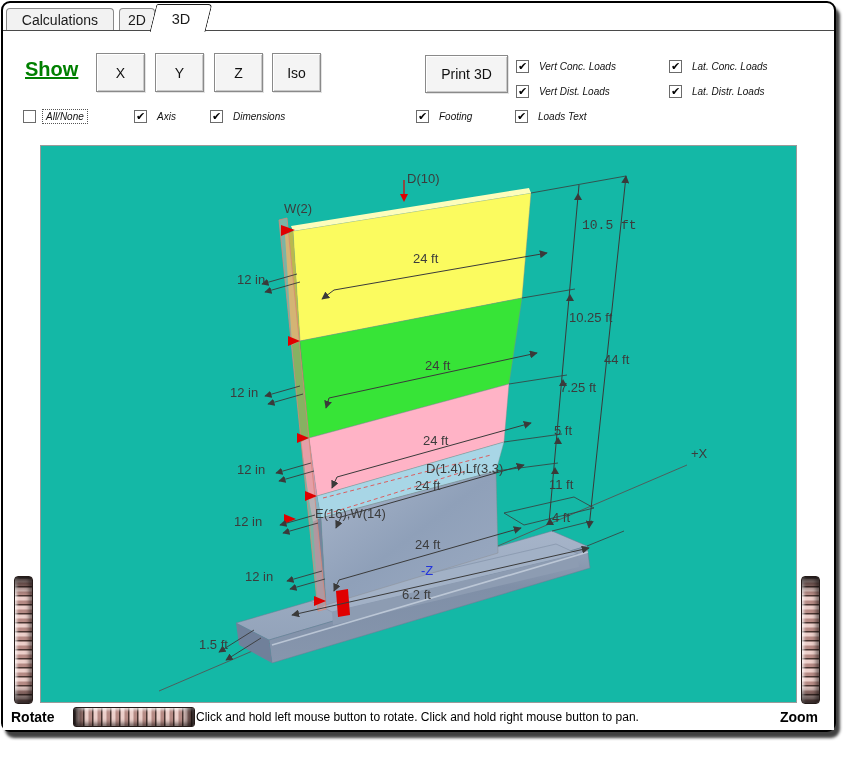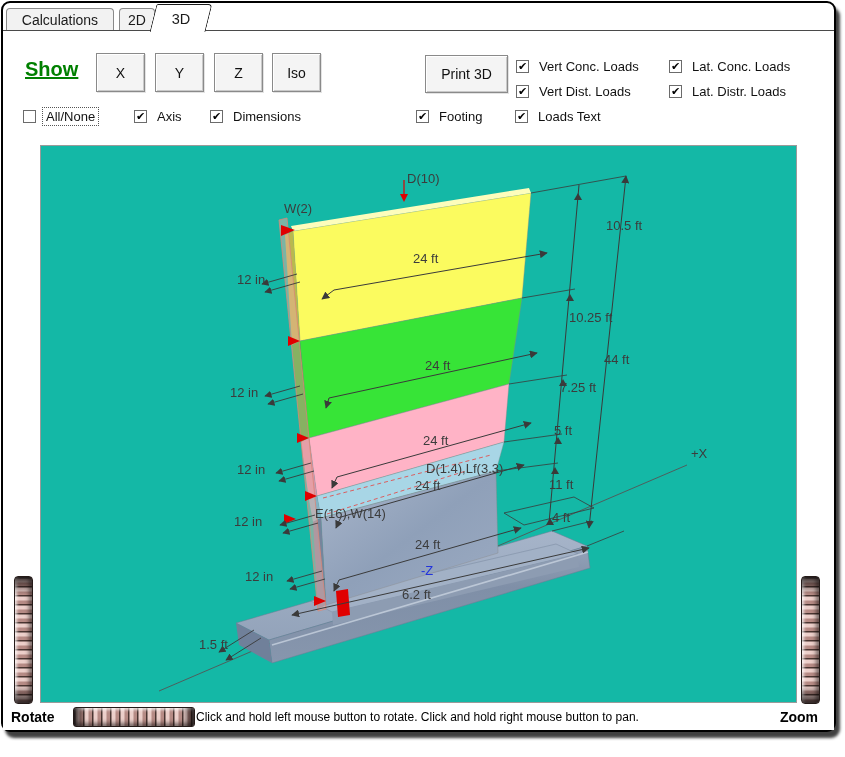--- a/index.html
+++ b/index.html
@@ -19,21 +19,21 @@
   .show-link{position:absolute;left:22px;top:55px;font-size:20px;font-weight:bold;color:#008000;
              text-decoration:underline;cursor:pointer;}
   .viewbtn,.printbtn{position:absolute;background:#f4f4f4;border:1px solid #8a8a8a;font-size:14px;color:#111;
         font-family:"Liberation Sans",sans-serif;box-shadow:inset 1px 1px 0 #ffffff,inset -1px -1px 0 #c9c9c9,1px 1px 0 #e3e3e3;
         cursor:pointer;}
   .viewbtn{width:49px;height:39px;top:50px;}
   .printbtn{left:404px;top:52px;width:83px;height:38px;margin-left:18px;}
   .cb{position:absolute;display:flex;align-items:center;cursor:pointer;height:15px;}
   .cb .box{width:13px;height:13px;background:#fff;border:1px solid #6b6b6b;box-sizing:border-box;
            display:inline-flex;align-items:center;justify-content:center;font-size:11px;line-height:11px;color:#000;}
-  .cb .lbl{margin-left:7px;font-size:13px;color:#111;white-space:nowrap;padding:1px 3px;}
+  .cb .lbl{margin-left:7px;font-size:10px;color:#111;white-space:nowrap;padding:1px 3px;font-style:italic;}
   .cb .lbl.focus{outline:1px dotted #555;}
   
   .canvas{position:absolute;left:37px;top:142px;width:757px;height:558px;background:#14b8a6;
           border:1px solid #9a9a9a;box-sizing:border-box;}
   .canvas svg{position:absolute;left:0;top:0;}
   .labels{position:absolute;left:0;top:0;width:100%;height:100%;pointer-events:none;}
   .dlabel{position:absolute;font-size:13px;color:#3c3c3c;white-space:nowrap;}
   
   .wheel-v{position:absolute;width:17px;height:126px;border:1px solid #241a18;border-radius:4px;
      background:repeating-linear-gradient(180deg,#4a3531 0 1px,#eccfca 2px 5px,#b68b85 6px 9px);
@@ -228,21 +228,21 @@
             <path d="M522,233 l-4,7 h8 z"></path>
         <path d="M517,291 l-4,7 h8 z"></path>
             <path d="M514,321 l-4,7 h8 z"></path>
             <path d="M509,372 l-4,7 h8 z"></path>
       </g>
     </svg>
     <div class="labels" id="dlabels">
           <span class="dlabel" style="left: 366px; top: 25px;">D(10)</span>
           <span class="dlabel" style="left: 243px; top: 55px;">W(2)</span>
           <span class="dlabel" style="left: 372px; top: 105px;">24 ft</span>
-          <span class="dlabel" style="left: 565px; top: 72px;">10.5 ft</span>
+          <span class="dlabel" style="left: 541px; top: 72px; font-family: Liberation Mono, monospace;">10.5 ft</span>
           <span class="dlabel" style="left: 196px; top: 126px;">12 in</span>
           <span class="dlabel" style="left: 528px; top: 164px;">10.25 ft</span>
           <span class="dlabel" style="left: 563px; top: 206px;">44 ft</span>
           <span class="dlabel" style="left: 384px; top: 212px;">24 ft</span>
           <span class="dlabel" style="left: 519px; top: 234px;">7.25 ft</span>
           <span class="dlabel" style="left: 189px; top: 239px;">12 in</span>
           <span class="dlabel" style="left: 513px; top: 277px;">5 ft</span>
           <span class="dlabel" style="left: 382px; top: 287px;">24 ft</span>
           <span class="dlabel" style="left: 385px; top: 315px;">D(1.4),Lf(3.3)</span>
           <span class="dlabel" style="left: 196px; top: 316px;">12 in</span>

